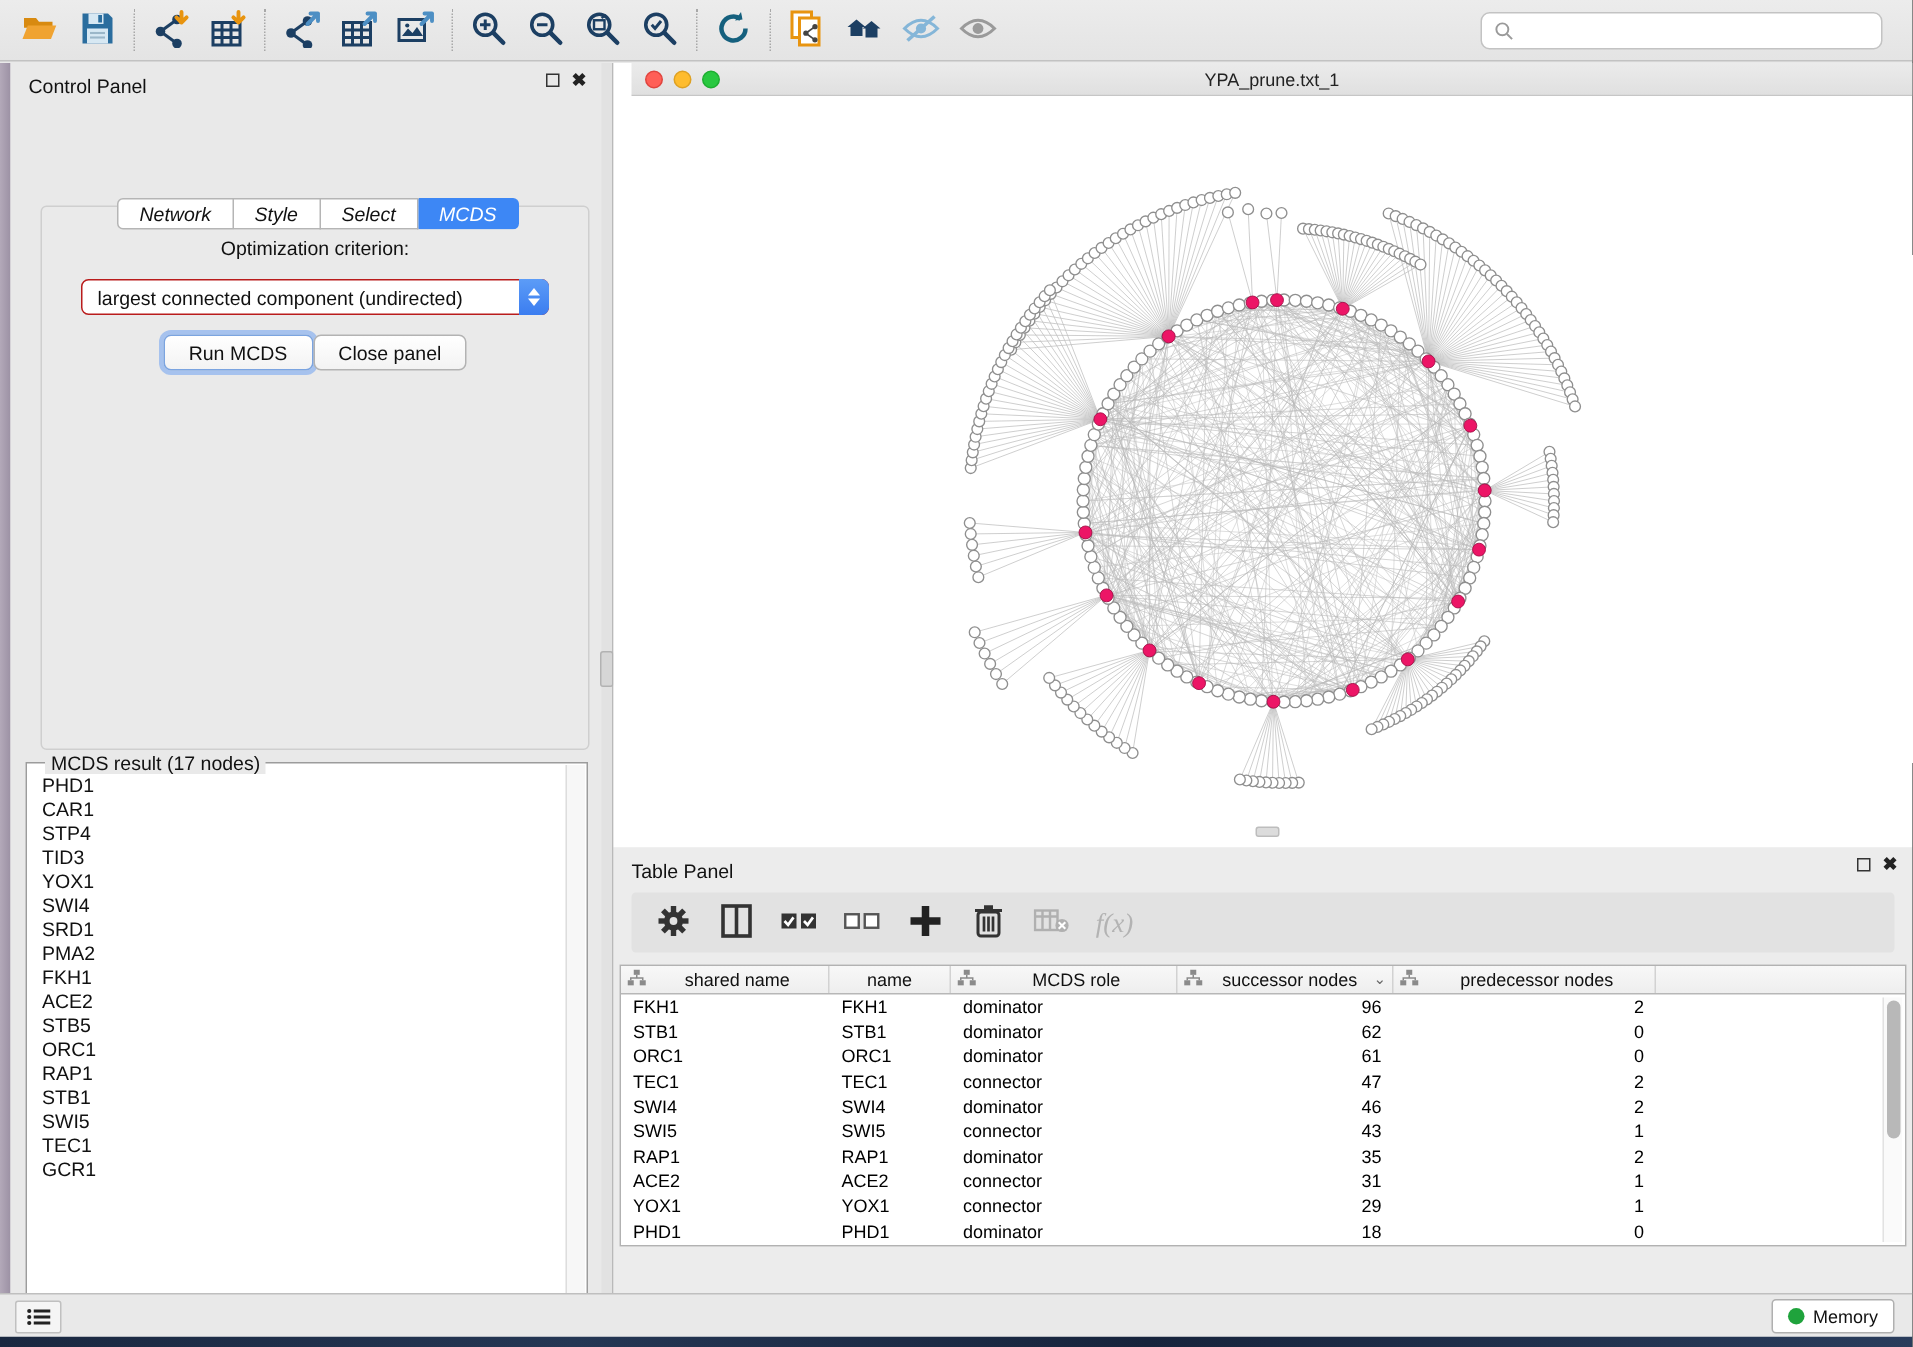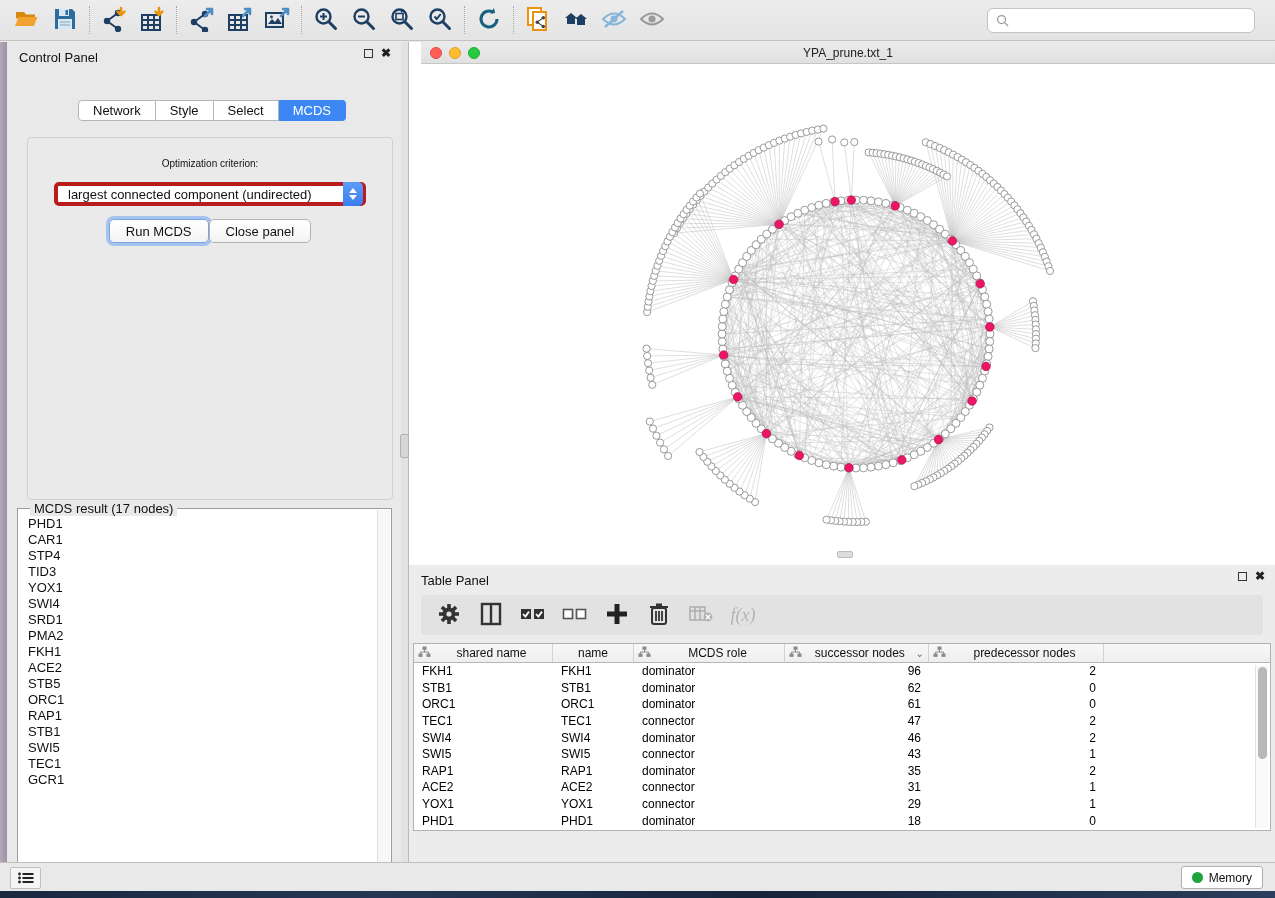--- a/index.html
+++ b/index.html
@@ -27,31 +27,31 @@
     background:linear-gradient(90deg,#b3a9b9,#9c91a4); }
   .bottom-strip { position:absolute; left:0; top:891px; width:1275px; height:7px;
     background:linear-gradient(90deg,#1a2840,#253754 30%,#17243c 60%,#2a3d5c); }
   
   .control-panel { position:absolute; left:7px; top:42px; width:394px; height:820px; background:#e9e9e9; }
   .panel-head { position:relative; height:30px; }
   .panel-title { position:absolute; left:12px; top:8px; font-size:13px; color:#111; }
   .panel-icons { position:absolute; right:10px; top:7px; display:flex; gap:8px; align-items:center; }
   .float-ic { width:9px; height:9px; border:1.5px solid #333; display:inline-block; }
   .close-ic { font-size:12px; font-weight:bold; color:#222; line-height:9px; cursor:pointer; }
-  .cp-tabs { position:absolute; left:71px; top:58px; display:flex; z-index:3; }
+  .cp-tabs { position:absolute; left:71px; top:90px; display:flex; z-index:3;font-style:italic; }
   .cp-tab { height:21px; padding:0 14px; font-size:13px; background:#fff; border:1px solid #b5b5b5; border-left:none;
     display:flex; align-items:center; cursor:pointer; color:#111; }
   .cp-tab:first-child { border-left:1px solid #b5b5b5; border-radius:4px 0 0 4px; }
   .cp-tab:last-child { border-radius:0 4px 4px 0; }
   .cp-tab.active { background:#3d87f5; border-color:#3d87f5; color:#fff; }
   .cp-content { position:absolute; left:20px; top:95px; width:366px; height:363px;
     background:#eaeaea; border:1px solid #cfcfcf; border-radius:4px; }
-  .opt-label { text-align:center; margin-top:20px; font-size:10px; }
+  .opt-label { text-align:center; margin-top:20px; font-size:13px; }
   .dropdown { position:relative; margin:13px auto 0; width:312px; height:24px; background:#fff;
-    border:4px solid #b91c1c; border-radius:5px; display:flex; align-items:center; cursor:pointer; }
+    border:1px solid #b91c1c; border-radius:5px; display:flex; align-items:center; cursor:pointer; }
   .dropdown .val { font-size:13px; padding-left:10px; flex:1; white-space:nowrap; overflow:hidden; }
   .dd-step { width:20px; height:24px; margin-right:-1px; background:linear-gradient(#5c9cf7,#3b7df0); border-radius:0 5px 5px 0;
     display:flex; flex-direction:column; align-items:center; justify-content:center; gap:2px; }
   .dd-step i { width:0; height:0; border-left:4px solid transparent; border-right:4px solid transparent; display:block; }
   .dd-step .up { border-bottom:5px solid #fff; }
   .dd-step .dn { border-top:5px solid #fff; }
   .btn-row { display:flex; justify-content:center; margin-top:13px; }
   .pbtn { height:24px; padding:0 16px; font-size:13px; font-family:"Liberation Sans",sans-serif; background:linear-gradient(#ffffff,#f3f3f3);
     border:1px solid #b3b3b3; border-radius:5px; cursor:pointer; color:#111; }
   .pbtn.focus { border-color:#7ba4e0; box-shadow:0 0 0 3px rgba(110,160,240,.55); }

